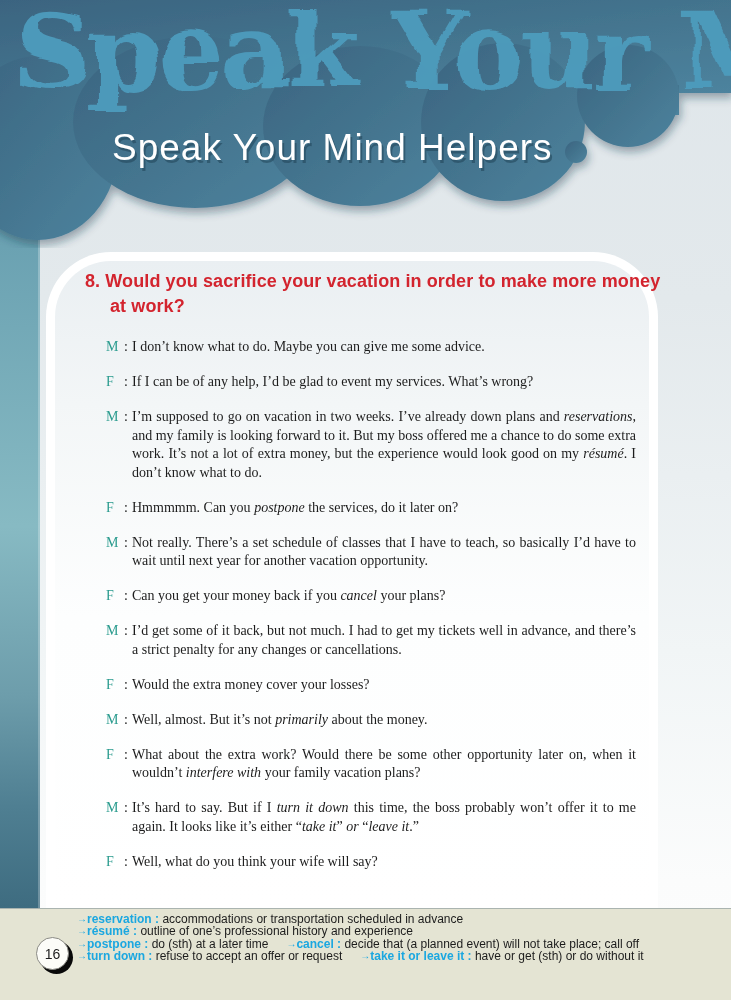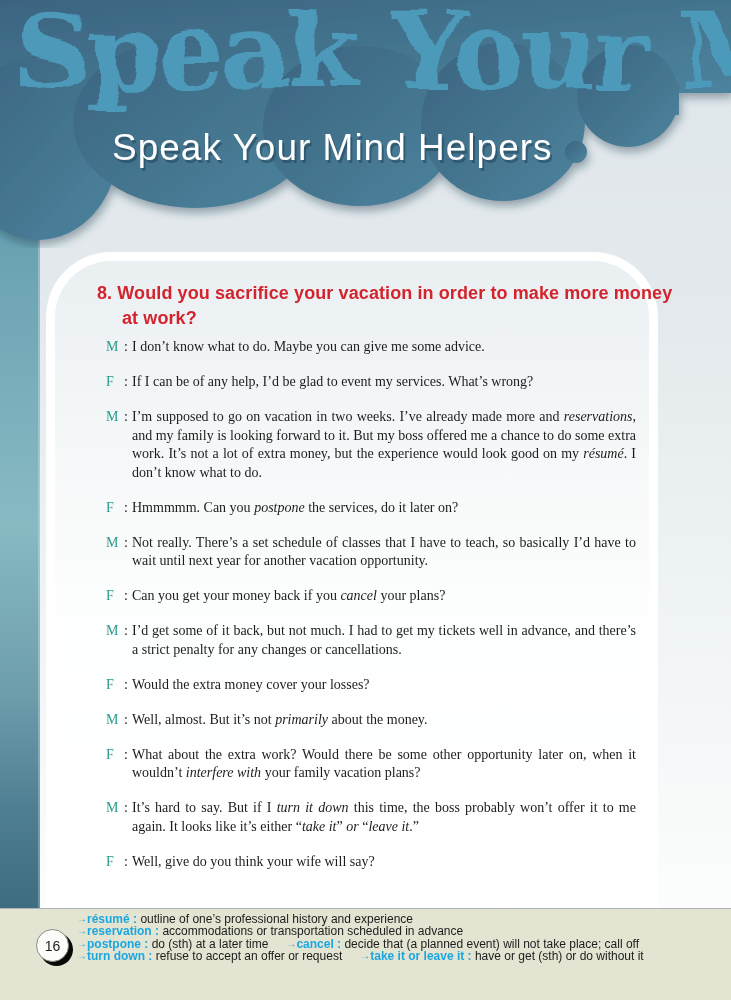--- a/index.html
+++ b/index.html
@@ -15,21 +15,21 @@
     border-right:2px solid rgba(255,255,255,0.25);
   }
   
   .card{
     position:absolute; left:46px; top:252px; width:594px; height:647px;
     border:9px solid #ffffff; border-bottom:none;
     border-radius:65px 65px 0 0;
     background:linear-gradient(180deg,#eaeff2 0%,#f3f6f7 22%,#fdfefe 55%,#ffffff 100%);
   }
   .question{
-    position:absolute; left:30px; top:8px; width:552px; margin:12px;
+    position:absolute; left:30px; top:8px; width:552px; margin:0;
     font-size:18px; line-height:25px; font-weight:600; color:#d3242e;
     padding-left:25px; text-indent:-25px; letter-spacing:.1px;
   }
   .dialogue{
     position:absolute; left:51px; top:77px; width:530px;
     font-family:"Liberation Serif", serif; font-size:14px; line-height:18.5px; color:#1c1c1c;
   }
   .turn{display:flex; margin-bottom:16.5px;}
   .spk{width:14px; flex:none; color:#2a9b8e;}
   .colon{width:12px; flex:none; text-align:center; color:#1c1c1c;}
@@ -43,21 +43,21 @@
     background:#e4e4d3; border-top:1px solid #aab4b0;
   }
   .defs{position:absolute; left:77px; top:4px; font-size:12px; line-height:12.4px; color:#1c1c1c;}
   .def-row{white-space:nowrap;}
   .def-pair{display:inline-block;}
   .def-pair + .def-pair{margin-left:18px;}
   .arrow{color:#1ba7e0; font-size:10px; vertical-align:1px;}
   .term{color:#1ba7e0; font-weight:bold;}
   .tcolon{color:#1ba7e0; font-weight:bold;}
   
-  .badge{position:absolute; left:36px; top:20px; width:40px; height:40px;}
+  .badge{position:absolute; left:36px; top:28px; width:40px; height:40px;}
   .badge-shadow{position:absolute; left:4px; top:4px; width:33px; height:33px; border-radius:50%; background:#090909;}
   .badge-circle{
     position:absolute; left:0; top:0; width:33px; height:33px; border-radius:50%;
     background:#fcfcf8; border:1px solid #8a8a84; box-sizing:border-box;
     display:flex; align-items:center; justify-content:center;
     font-size:14px; color:#1c1c1c;
   }
 </style>
 </head>
 <body>
@@ -75,21 +75,21 @@
           <div class="txt"><span>I don’t know what to do. Maybe you can give me some advice.</span></div>
         </div>
         <div class="turn">
           <span class="spk">F</span>
           <span class="colon">:</span>
           <div class="txt"><span>If I can be of any help, I’d be glad to event my services. What’s wrong?</span></div>
         </div>
         <div class="turn">
           <span class="spk">M</span>
           <span class="colon">:</span>
-          <div class="txt"><span>I’m supposed to go on vacation in two weeks. I’ve already made more and </span><i>reservations</i><span>, and my family is looking forward to it. But my boss offered me a chance to do some extra work. It’s not a lot of extra money, but the experience would look good on my </span><i>résumé</i><span>. I don’t know what to do.</span></div>
+          <div class="txt"><span>I’m supposed to go on vacation in two weeks. I’ve already down plans and </span><i>reservations</i><span>, and my family is looking forward to it. But my boss offered me a chance to do some extra work. It’s not a lot of extra money, but the experience would look good on my </span><i>résumé</i><span>. I don’t know what to do.</span></div>
         </div>
         <div class="turn">
           <span class="spk">F</span>
           <span class="colon">:</span>
           <div class="txt"><span>Hmmmmm. Can you </span><i>postpone</i><span> the services, do it later on?</span></div>
         </div>
         <div class="turn">
           <span class="spk">M</span>
           <span class="colon">:</span>
           <div class="txt"><span>Not really. There’s a set schedule of classes that I have to teach, so basically I’d have to wait until next year for another vacation opportunity.</span></div>
@@ -120,21 +120,21 @@
           <div class="txt"><span>What about the extra work? Would there be some other opportunity later on, when it wouldn’t </span><i>interfere with</i><span> your family vacation plans?</span></div>
         </div>
         <div class="turn">
           <span class="spk">M</span>
           <span class="colon">:</span>
           <div class="txt"><span>It’s hard to say. But if I </span><i>turn it down</i><span> this time, the boss probably won’t offer it to me again. It looks like it’s either “</span><i>take it</i><span>” </span><i>or</i><span> “</span><i>leave it</i><span>.”</span></div>
         </div>
         <div class="turn">
           <span class="spk">F</span>
           <span class="colon">:</span>
-          <div class="txt"><span>Well, give do you think your wife will say?</span></div>
+          <div class="txt"><span>Well, what do you think your wife will say?</span></div>
         </div>
       </div>
   </div>
 
   <svg class="header-svg" width="731" height="248" viewBox="0 0 731 248">
     <defs>
       <linearGradient id="hg" x1="0" y1="0" x2="1" y2="1">
         <stop offset="0" stop-color="#3b6480"></stop>
         <stop offset="0.55" stop-color="#44758f"></stop>
         <stop offset="1" stop-color="#4d839e"></stop>
@@ -163,20 +163,20 @@
   </svg>
 
   <div class="footer">
     <div class="badge">
       <div class="badge-shadow"></div>
       <div class="badge-circle">
           <span>16</span>
         </div>
     </div>
     <div class="defs">
+        <div class="def-row"><span class="def-pair"><span class="arrow">→</span><span class="term">reservation</span><span class="tcolon"> : </span><span class="def">accommodations or transportation scheduled in advance</span></span></div>
         <div class="def-row"><span class="def-pair"><span class="arrow">→</span><span class="term">résumé</span><span class="tcolon"> : </span><span class="def">outline of one’s professional history and experience</span></span></div>
-        <div class="def-row"><span class="def-pair"><span class="arrow">→</span><span class="term">reservation</span><span class="tcolon"> : </span><span class="def">accommodations or transportation scheduled in advance</span></span></div>
         <div class="def-row"><span class="def-pair"><span class="arrow">→</span><span class="term">postpone</span><span class="tcolon"> : </span><span class="def">do (sth) at a later time</span></span><span class="def-pair"><span class="arrow">→</span><span class="term">cancel</span><span class="tcolon"> : </span><span class="def">decide that (a planned event) will not take place; call off</span></span></div>
         <div class="def-row"><span class="def-pair"><span class="arrow">→</span><span class="term">turn down</span><span class="tcolon"> : </span><span class="def">refuse to accept an offer or request</span></span><span class="def-pair"><span class="arrow">→</span><span class="term">take it or leave it</span><span class="tcolon"> : </span><span class="def">have or get (sth) or do without it</span></span></div>
       </div>
   </div>
 
 </div>
 
 </body></html>

